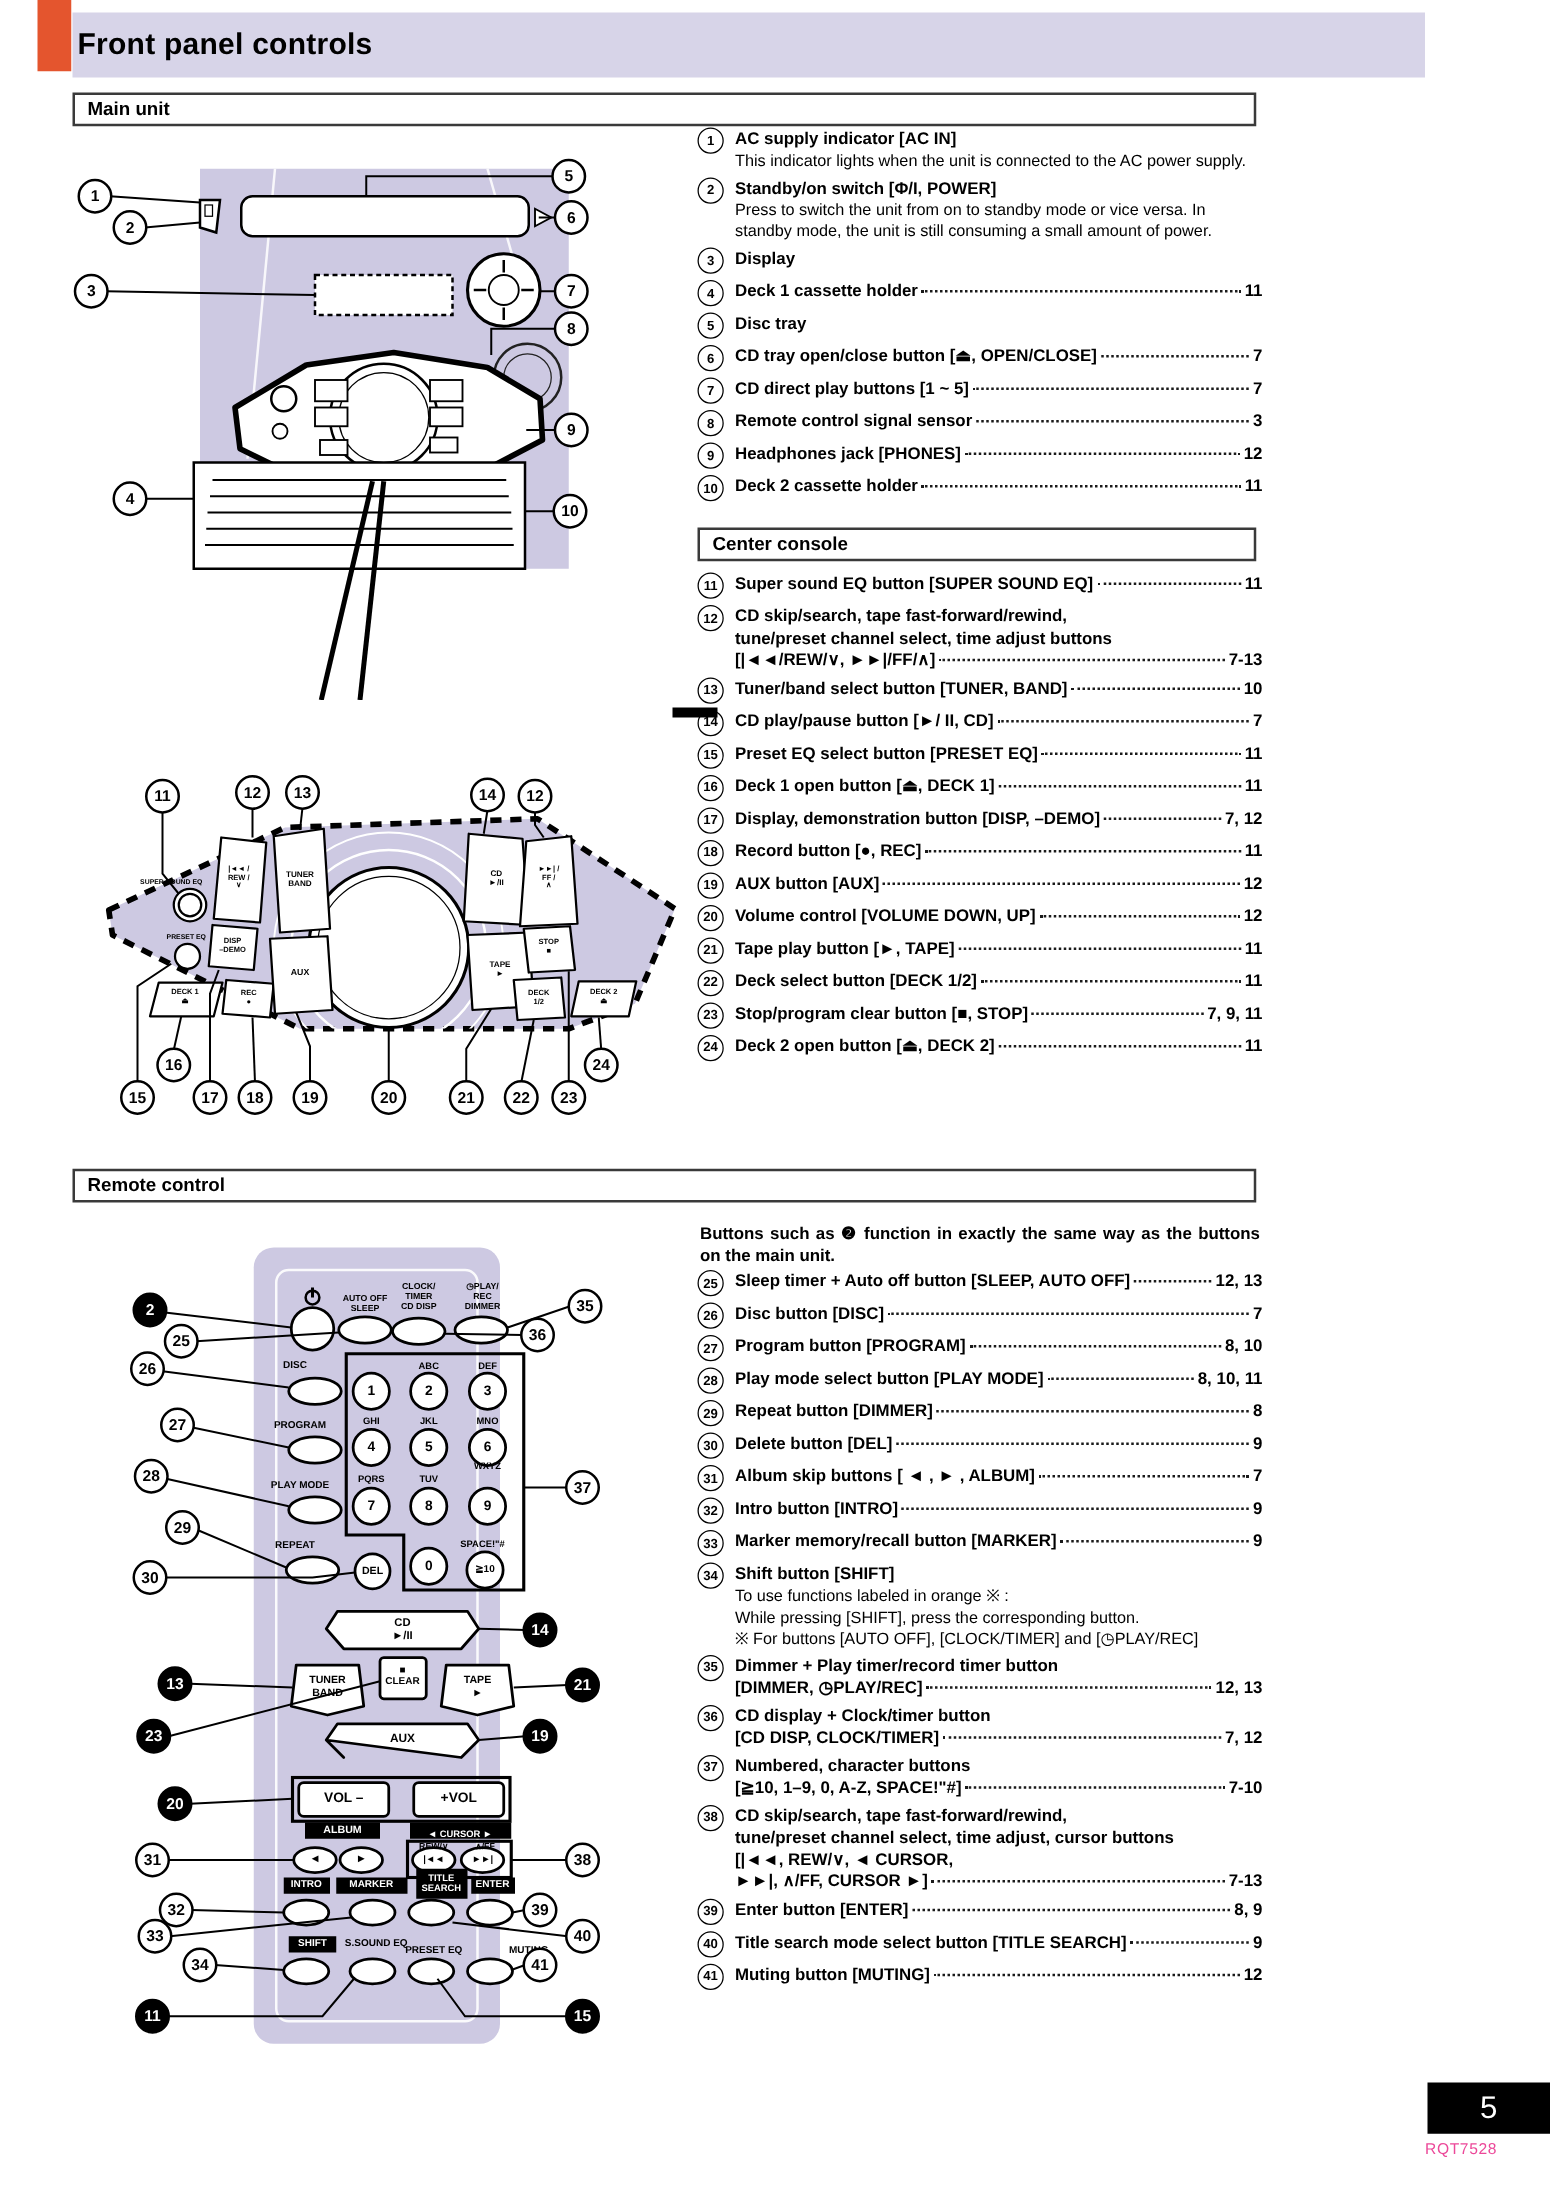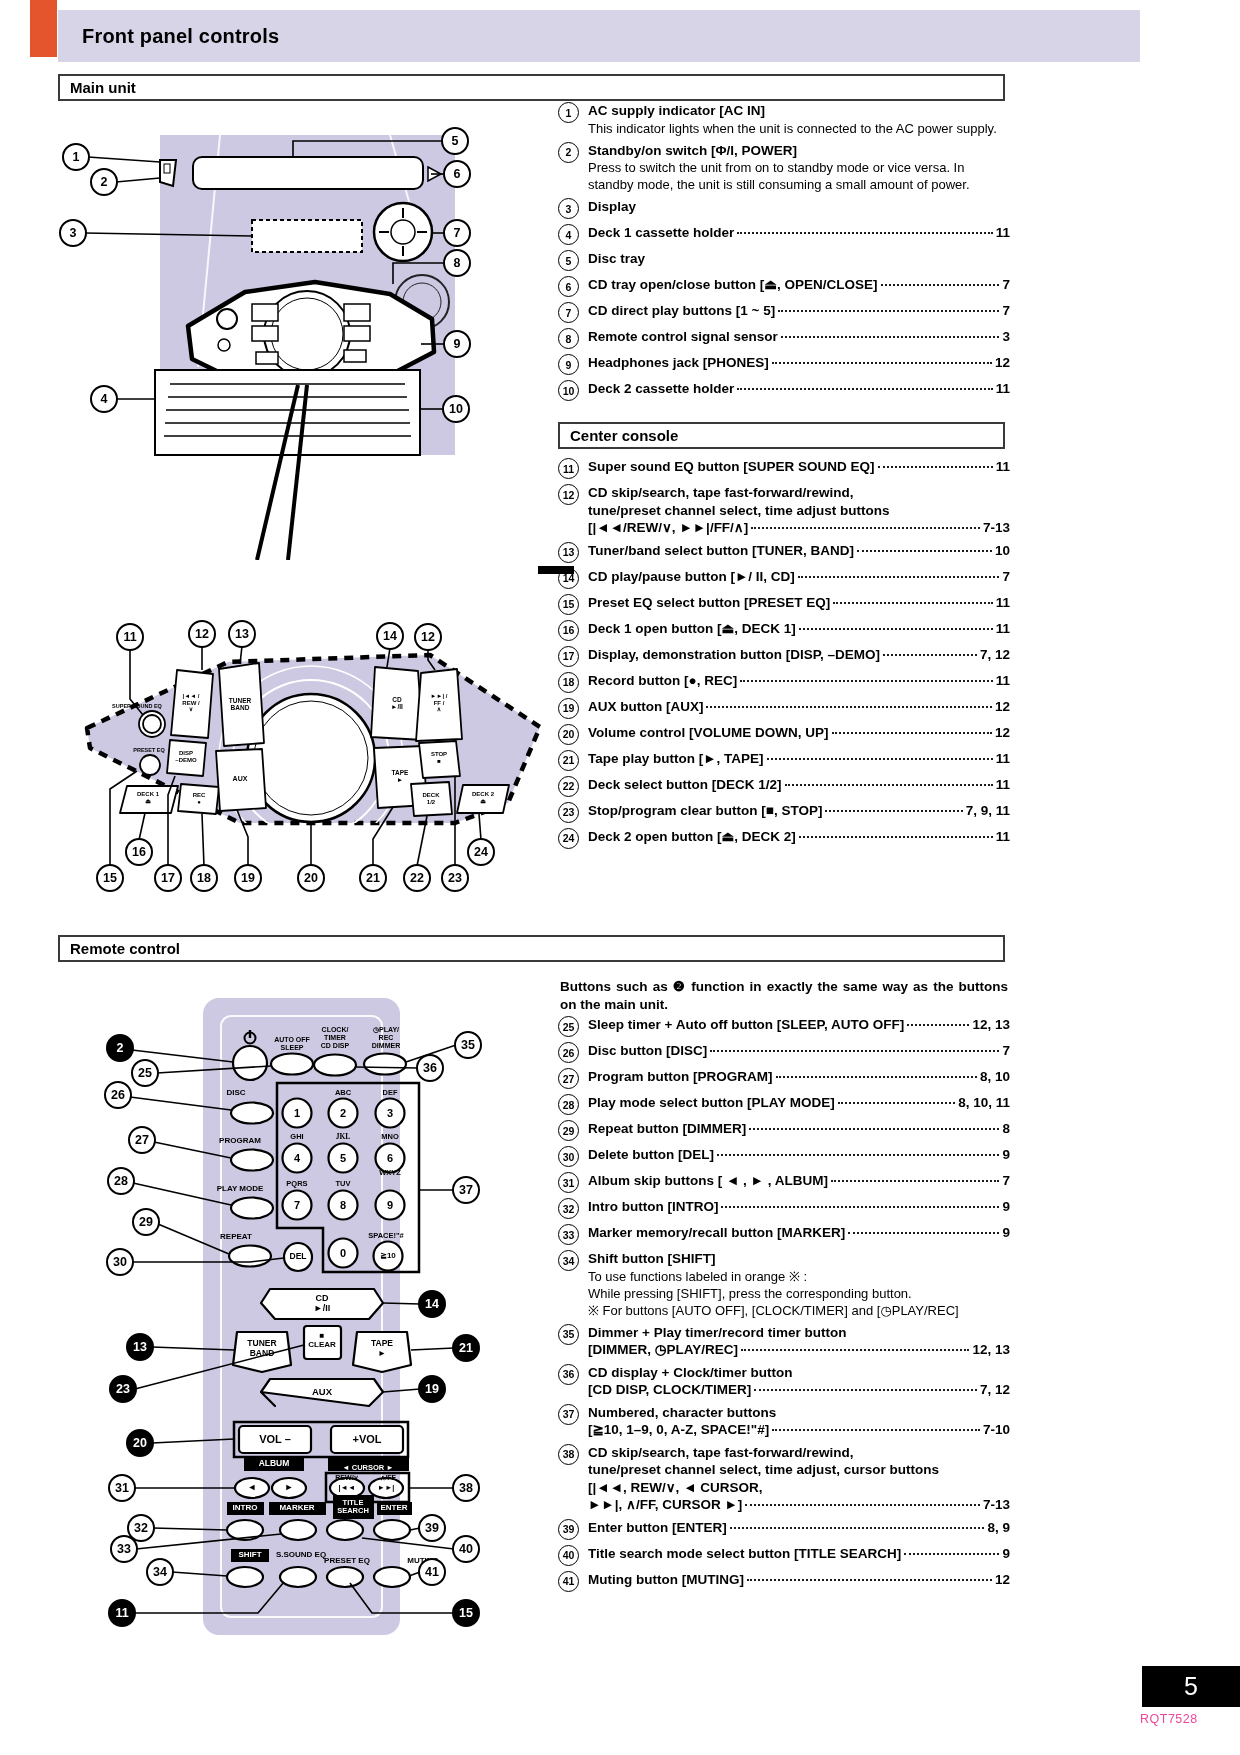--- a/index.html
+++ b/index.html
@@ -1,21 +1,21 @@
 <!DOCTYPE html>
 <html><head>
 <meta charset="utf-8">
 <style>
   html,body{margin:0;padding:0;background:#fff;}
   .page{position:relative;width:1240px;height:1755px;background:#fff;overflow:hidden;
         font-family:"Liberation Sans",sans-serif;color:#000;}
   .accent-tab{position:absolute;left:30px;top:0;width:27px;height:57px;background:#e4552e;}
   .titlebar{position:absolute;left:58px;top:10px;width:1082px;height:52px;background:#d7d4e8;
             display:flex;align-items:center;}
-  .titlebar .t{font-size:20px;font-weight:bold;padding-left:24px;letter-spacing:.2px;}
+  .titlebar .t{font-size:24px;font-weight:bold;padding-left:4px;letter-spacing:.2px;}
   .secbox{position:absolute;border:2px solid #3a3a3a;background:#fff;display:flex;align-items:center;
           font-weight:bold;font-size:15px;padding-left:10px;box-sizing:border-box;}
   .tick{position:absolute;left:538px;top:566px;width:36px;height:8px;background:#000;}
 
   
   .list{position:absolute;width:452px;}
   .li{display:flex;margin-bottom:5px;}
   .cnum{flex:none;width:19px;height:19px;border:1.6px solid #000;border-radius:50%;
         display:inline-flex;align-items:center;justify-content:center;
         font-size:10.5px;font-weight:bold;margin-right:9px;margin-top:0;background:#fff;}
@@ -741,21 +741,21 @@
       <div class="dlabel" style="left: 286px; top: 48px; font-size: 7px;">◷PLAY/
 REC
 DIMMER</div>
       <div class="dlabel" style="left: 136px; top: 103px; font-size: 8px;">DISC</div>
       <div class="dlabel" style="left: 243px; top: 103px; font-size: 7.5px;">ABC</div>
       <div class="dlabel" style="left: 290px; top: 103px; font-size: 7.5px;">DEF</div>
       <div class="dlabel" style="left: 197px; top: 123px; font-size: 11px;">1</div>
       <div class="dlabel" style="left: 243px; top: 123px; font-size: 11px;">2</div>
       <div class="dlabel" style="left: 290px; top: 123px; font-size: 11px;">3</div>
       <div class="dlabel" style="left: 197px; top: 147px; font-size: 7.5px;">GHI</div>
-      <div class="dlabel" style="left: 243px; top: 147px; font-size: 7.5px; font-family: Liberation Serif, serif;">JKL</div>
+      <div class="dlabel" style="left: 243px; top: 147px; font-size: 7.5px;">JKL</div>
       <div class="dlabel" style="left: 290px; top: 147px; font-size: 7.5px;">MNO</div>
       <div class="dlabel" style="left: 197px; top: 168px; font-size: 11px;">4</div>
       <div class="dlabel" style="left: 243px; top: 168px; font-size: 11px;">5</div>
       <div class="dlabel" style="left: 290px; top: 168px; font-size: 11px;">6</div>
       <div class="dlabel" style="left: 197px; top: 194px; font-size: 7.5px;">PQRS</div>
       <div class="dlabel" style="left: 243px; top: 194px; font-size: 7.5px;">TUV</div>
       <div class="dlabel" style="left: 290px; top: 183px; font-size: 7.5px;">WXYZ</div>
       <div class="dlabel" style="left: 197px; top: 215px; font-size: 11px;">7</div>
       <div class="dlabel" style="left: 243px; top: 215px; font-size: 11px;">8</div>
       <div class="dlabel" style="left: 290px; top: 215px; font-size: 11px;">9</div>

